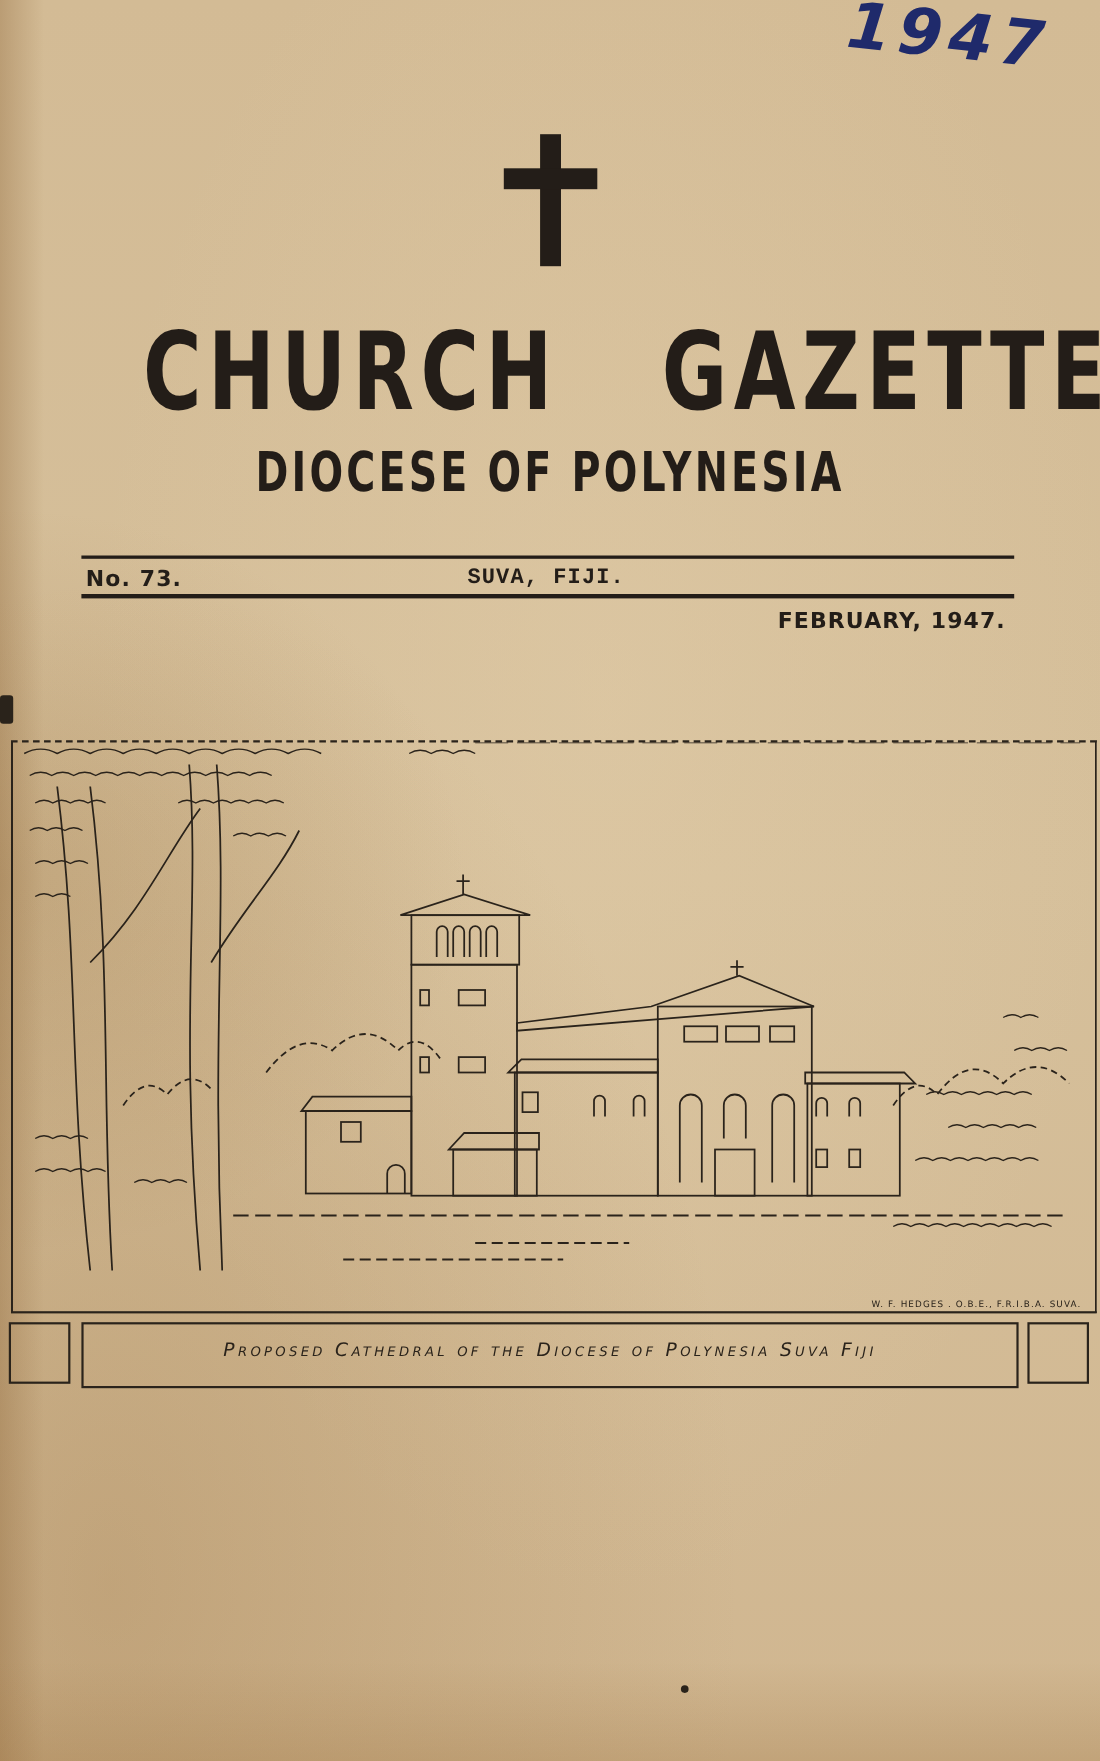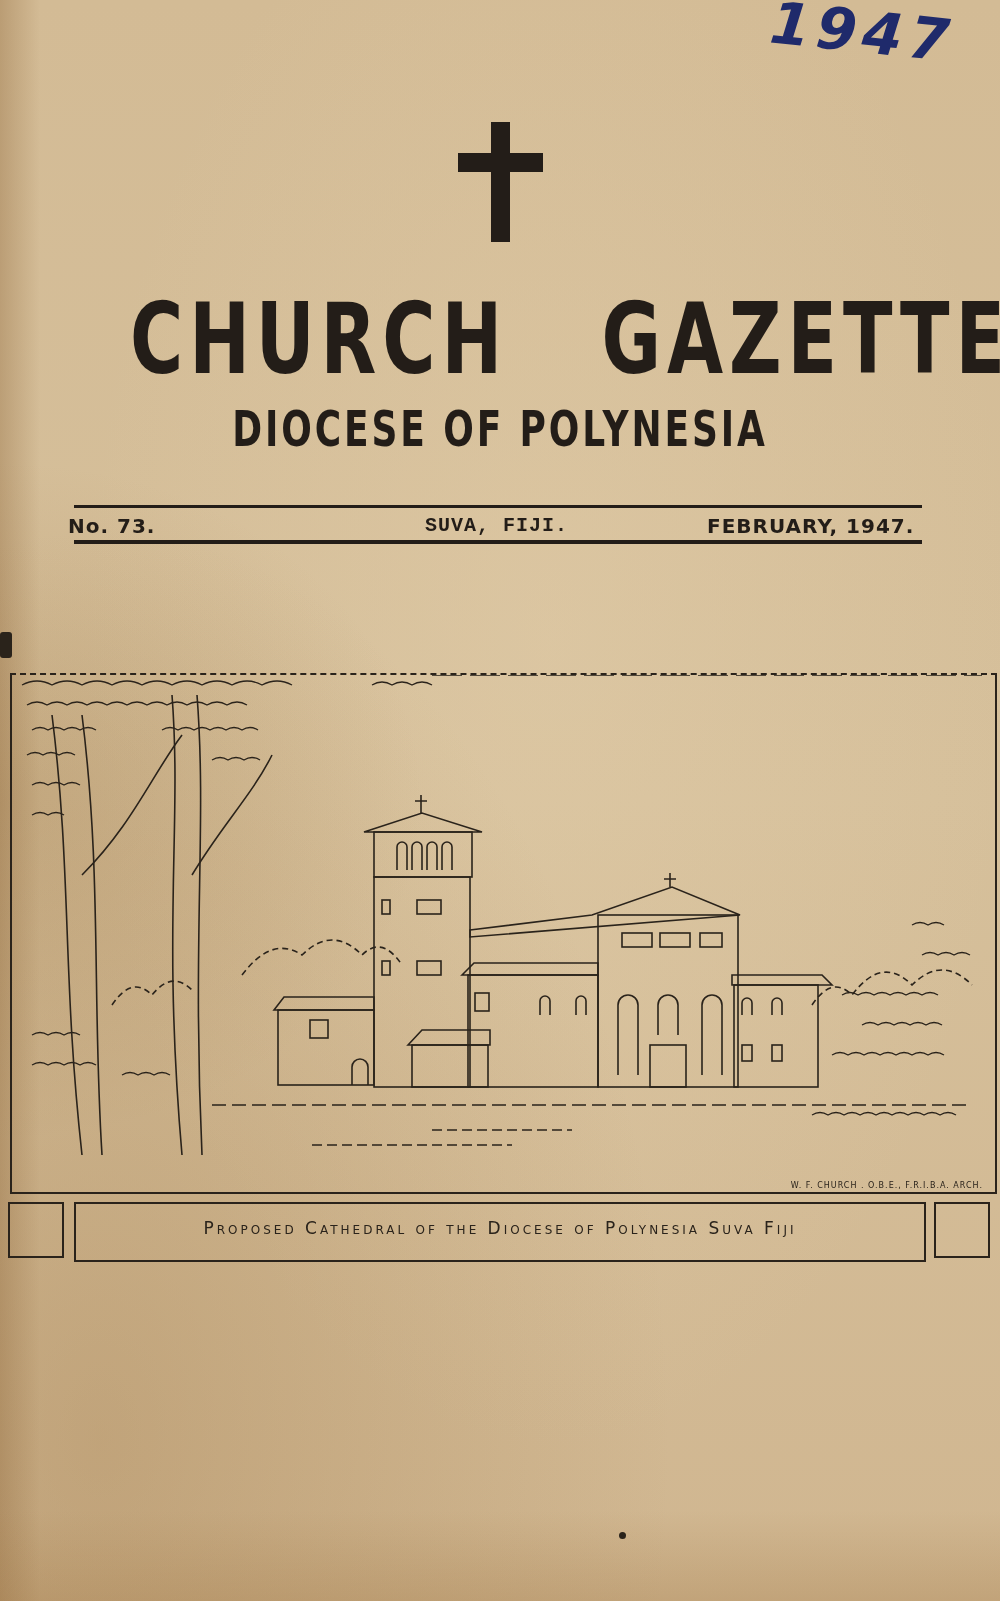--- a/index.html
+++ b/index.html
@@ -31,21 +31,21 @@
   .rule{position:absolute;left:74px;width:848px;height:3px;background:#231d18;}
   .meta{position:absolute;top:514px;font-family:"DejaVu Sans",sans-serif;font-weight:bold;
     font-size:20px;color:#231d18;letter-spacing:1px;}
   .illus{position:absolute;left:10px;top:673px;width:983px;height:517px;
     border:2px solid #2a231b;border-top-style:dashed;}
   .caption-box{position:absolute;left:74px;top:1202px;width:848px;height:56px;
     border:2px solid #2a231b;}
   .side-box{position:absolute;top:1202px;width:52px;height:52px;border:2px solid #2a231b;}
   .caption{position:absolute;left:0;right:0;top:14px;text-align:center;
     font-family:"DejaVu Sans",sans-serif;font-size:17px;letter-spacing:3px;
-    font-variant:small-caps;color:#2a231b;}
+    font-variant:small-caps;color:#2a231b;font-style:italic;}
   .architect{position:absolute;right:12px;bottom:2px;font-size:8px;letter-spacing:1px;
     color:#2a231b;font-family:"DejaVu Sans",sans-serif;}
   .speck{position:absolute;background:#2a231b;border-radius:50%;}
   svg{position:absolute;left:0;top:0;}
 </style>
 </head>
 <body>
 
 <div class="paper"></div>
 <div class="edge-left"></div>
@@ -55,23 +55,23 @@
 
 <div class="cross">
   <div class="v"></div>
     <div class="h"></div>
 </div>
 
 <div class="title">CHURCH   GAZETTE</div>
 <div class="subtitle">DIOCESE OF POLYNESIA</div>
 
 <div class="rule" style="top:505px;"></div>
-<div class="meta" style="left:68px;text-align:center;">No. 73.</div>
+<div class="meta" style="left:78px;text-align:center;">No. 73.</div>
 <div class="meta" style="left:425px;font-family:Liberation Mono, monospace;">SUVA, FIJI.</div>
-<div class="meta" style="left:707px;">FEBRUARY, 1947.</div>
+<div class="meta" style="left:707px;margin-top:38px;">FEBRUARY, 1947.</div>
 <div class="rule" style="top:540px;height:4px;"></div>
 
 <div class="speck" style="left:0;top:632px;width:12px;height:26px;border-radius:3px;"></div>
 <div class="speck" style="left:619px;top:1532px;width:7px;height:7px;"></div>
 
 <div class="illus">
   <svg width="983" height="517" viewBox="0 0 983 517" fill="none" stroke="#2a231b" stroke-width="1.6">
 
     <path d="M40 40 C60 200, 50 300, 70 480"></path>
       <path d="M70 40 C90 200, 80 320, 90 480"></path>
@@ -132,20 +132,20 @@
 
     <path d="M720 300 L810 300 L820 310 L720 310 Z"></path>
     <rect x="722" y="310" width="84" height="102"></rect>
     <path d="M730 340 V328 a5 5 0 0 1 10 0 V340 M760 340 V328 a5 5 0 0 1 10 0 V340"></path>
     <rect x="730" y="370" width="10" height="16"></rect>
       <rect x="760" y="370" width="10" height="16"></rect>
 
     <path d="M200 430 L960 430" stroke-dasharray="14 6"></path>
     <path d="M300 470 L500 470 M420 455 L560 455" stroke-dasharray="10 5"></path>
   </svg>
-  <div class="architect">W. F. CHURCH . O.B.E., F.R.I.B.A. ARCH.</div>
+  <div class="architect">W. F. HEDGES . O.B.E., F.R.I.B.A. SUVA.</div>
 </div>
 
 <div class="side-box" style="left:8px;"></div>
 <div class="caption-box">
   <div class="caption">Proposed Cathedral of the Diocese of Polynesia   Suva   Fiji</div>
 </div>
 <div class="side-box" style="left:934px;"></div>
 
 </body></html>

